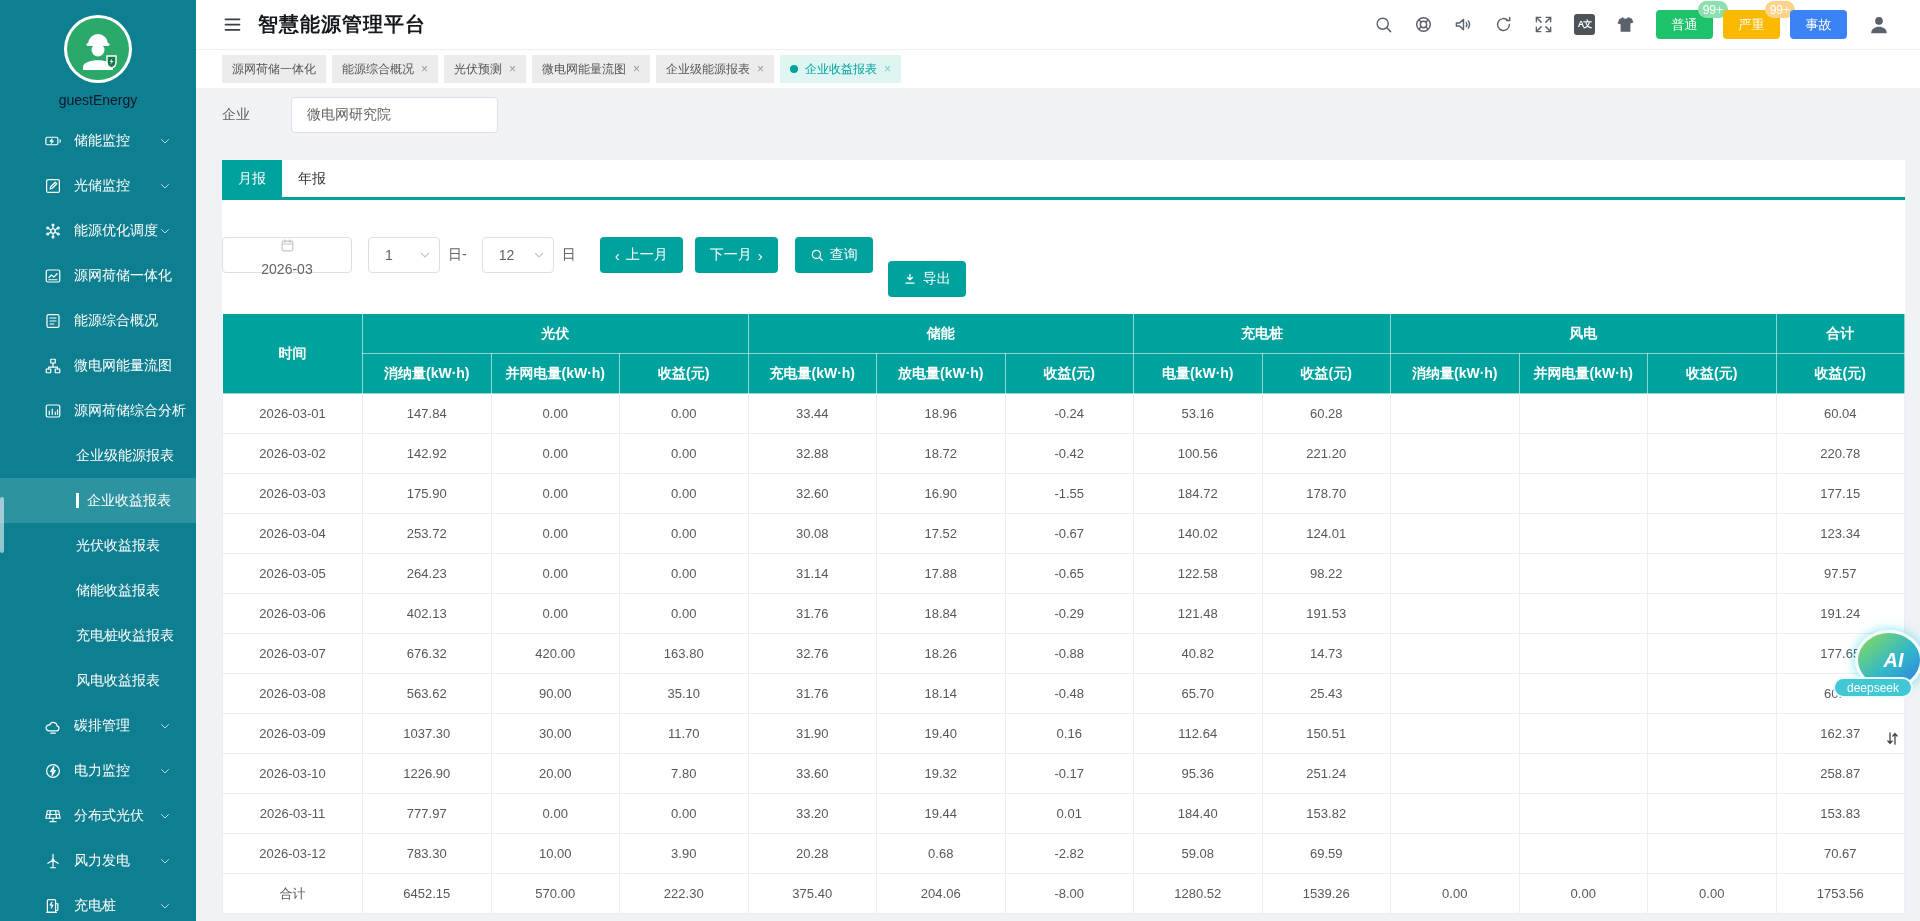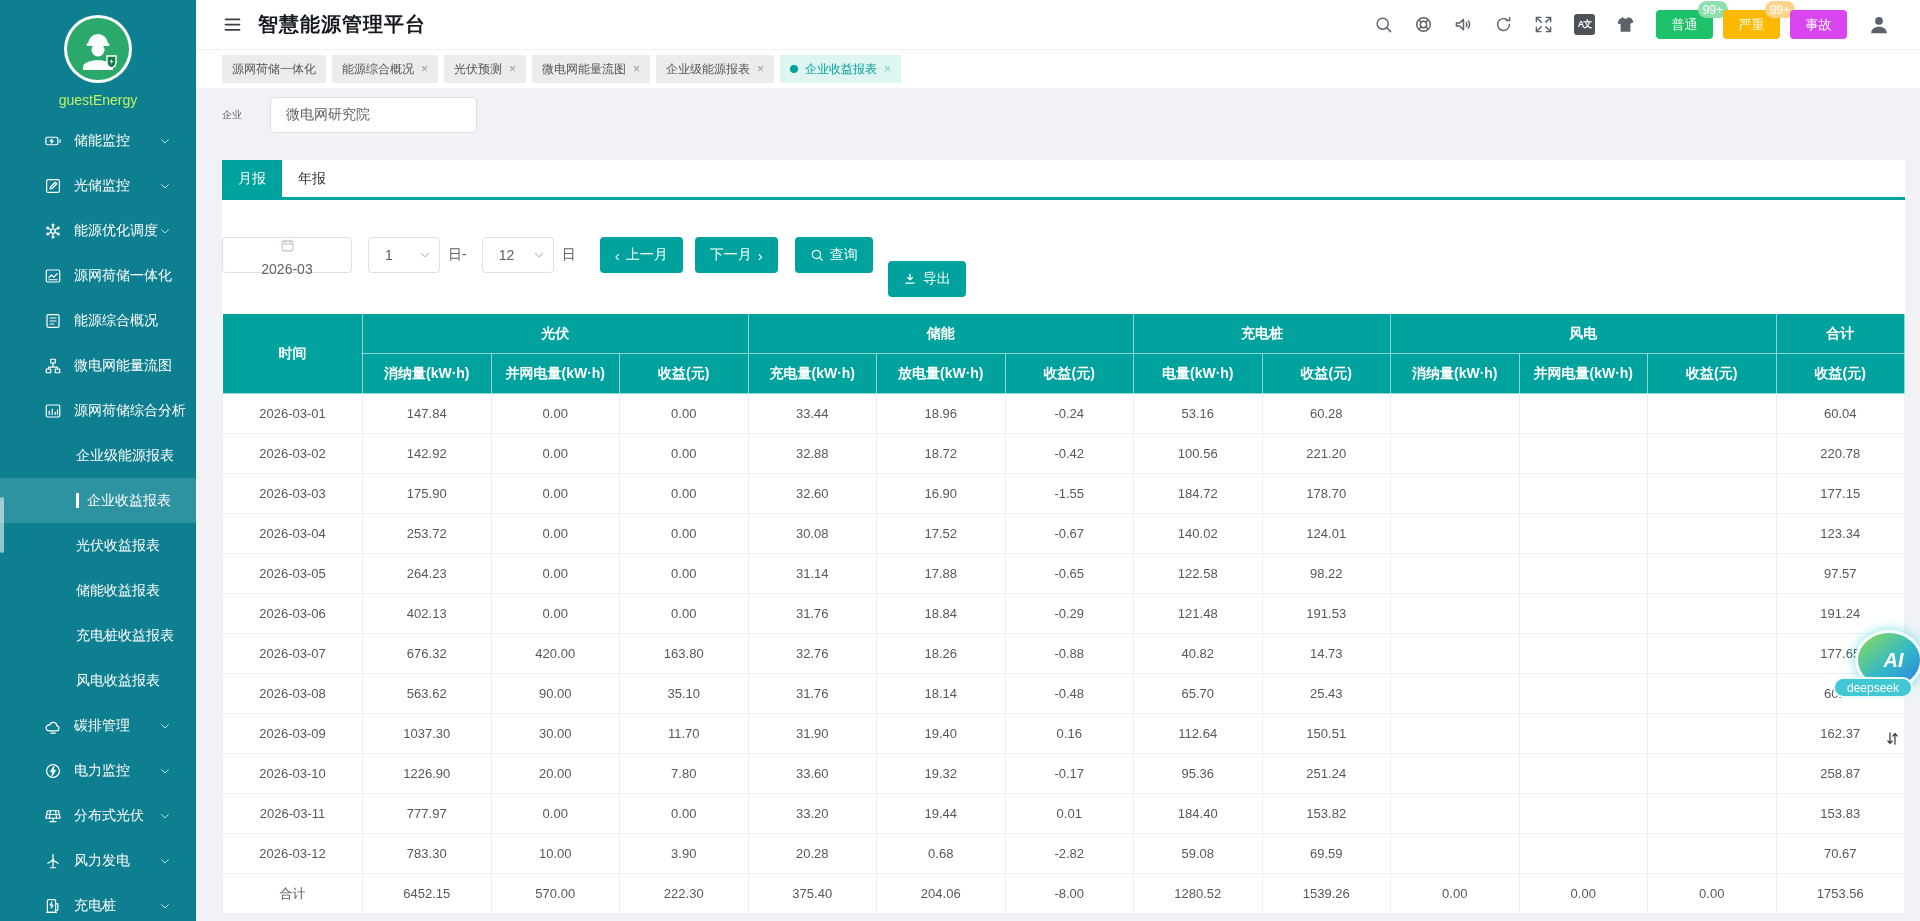--- a/index.html
+++ b/index.html
@@ -8,57 +8,57 @@
     position:relative; overflow:hidden;
     font-family:"Liberation Sans","DejaVu Sans",sans-serif;
     background:#f0f2f5; color:#333;
   }
   .icon svg{display:block;width:100%;height:100%;}
 
   
   .sidebar{position:absolute;left:0;top:0;bottom:0;width:196px;background:#0e7f90;color:#fff;z-index:20;overflow:hidden;}
   .user-block{display:flex;flex-direction:column;align-items:center;padding-top:15px;}
   .avatar{width:68px;height:68px;border-radius:50%;background:#fff;display:flex;align-items:center;justify-content:center;}
-  .user-name{margin-top:9px;font-size:14px;color:#bef264;}
+  .user-name{margin-top:9px;font-size:14px;color:#0f172a;}
   .menu{margin-top:10px;}
   .side-item{position:relative;height:45px;display:flex;align-items:center;padding-left:44px;font-size:14px;cursor:pointer;white-space:nowrap;}
   .side-item .icon{width:18px;height:18px;margin-right:12px;flex:0 0 18px;color:#fff;}
   .side-item .chev{position:absolute;right:13px;width:12px;height:12px;color:#e5f5f7;}
   .side-sub{position:relative;height:45px;display:flex;align-items:center;padding-left:76px;font-size:14px;cursor:pointer;white-space:nowrap;}
   .side-sub.active{background:#2e93a1;}
   .abar{display:inline-block;width:3px;height:15px;background:#fff;margin-right:8px;}
   .side-thumb{position:absolute;left:0;top:497px;width:4px;height:56px;background:rgba(255,255,255,.55);border-radius:2px;}
 
   
   .top-header{position:absolute;left:196px;right:0;top:0;height:50px;background:#fff;display:flex;align-items:center;padding:0 30px 0 26px;border-bottom:1px solid #f0f0f0;z-index:10;}
   .hamburger{width:21px;height:21px;color:#3a3f45;cursor:pointer;}
   .page-title{font-size:20px;font-weight:bold;color:#15191e;margin-left:15px;letter-spacing:1px;}
   .top-actions{margin-left:auto;display:flex;align-items:center;gap:21px;color:#5b626b;}
   .tb-icon{width:19px;height:19px;cursor:pointer;color:#5b626b;}
   .translate-chip{width:21px;height:21px;background:#4e535a;color:#fff;border-radius:3px;font-size:9px;font-weight:bold;display:flex;align-items:center;justify-content:center;cursor:pointer;letter-spacing:-1px;}
   .alarm-btn{position:relative;height:29px;min-width:57px;padding:0 12px;border-radius:4px;color:#fff;font-size:13px;display:flex;align-items:center;justify-content:center;cursor:pointer;border:none;}
   .alarm-btn.normal{background:#1ec26b;margin-right:10px;}
   .alarm-btn.severe{background:#fbb900;margin-right:10px;}
-  .alarm-btn.accident{background:#d946ef;}
+  .alarm-btn.accident{background:#3b82f6;}
   .alarm-badge{position:absolute;top:-9px;right:-15px;height:17px;min-width:28px;border-radius:9px;padding:0 5px;font-size:12px;color:#fff;display:flex;align-items:center;justify-content:center;}
   .alarm-badge.normal{background:#8be0ae;}
   .alarm-badge.severe{background:#fdd38a;}
 
   
   .tagbar{position:absolute;left:196px;right:0;top:50px;height:38px;background:#fff;display:flex;align-items:center;padding-left:26px;gap:6px;z-index:9;}
   .tag{height:28px;padding:0 10px;background:#ececec;font-size:12px;color:#555;display:flex;align-items:center;gap:7px;cursor:pointer;white-space:nowrap;}
   .tag .close{font-size:12px;color:#9a9a9a;cursor:pointer;}
   .tag.active{background:#dff5f1;color:#00a29e;}
   .tag.active .close{color:#7fcdc6;}
   .tag .dot{width:8px;height:8px;border-radius:50%;background:#00a29e;}
 
   
   .content{position:absolute;left:196px;right:0;top:88px;bottom:0;background:#f0f2f5;}
   .filter-row{position:absolute;top:9px;left:26px;display:flex;align-items:center;}
-  .filter-label{font-size:10px;color:#606266;margin-right:28px;}
+  .filter-label{font-size:14px;color:#606266;margin-right:41px;}
   .filter-input{width:207px;height:36px;background:#fff;border:1px solid #dcdfe6;border-radius:4px;display:flex;align-items:center;padding-left:15px;font-size:14px;color:#606266;}
 
   .panel{position:absolute;top:72px;left:26px;right:15px;bottom:16px;background:#fff;}
   .report-tabs{display:flex;height:40px;border-bottom:3px solid #00a29e;}
   .rtab{min-width:58px;padding:12px 16px;display:flex;align-items:center;justify-content:center;font-size:14px;color:#303133;cursor:pointer;}
   .rtab.active{background:#00a29e;color:#fff;}
 
   .toolbar{display:flex;align-items:center;margin:13px 0 16px 0;font-size:14px;color:#606266;}
   .date-input{width:130px;height:36px;border:1px solid #dcdfe6;border-radius:4px;background:#fff;display:flex;align-items:center;padding:0 10px;gap:8px;color:#606266;cursor:pointer;flex-direction:column;}
   .date-input .icon{width:15px;height:15px;color:#c0c4cc;}

